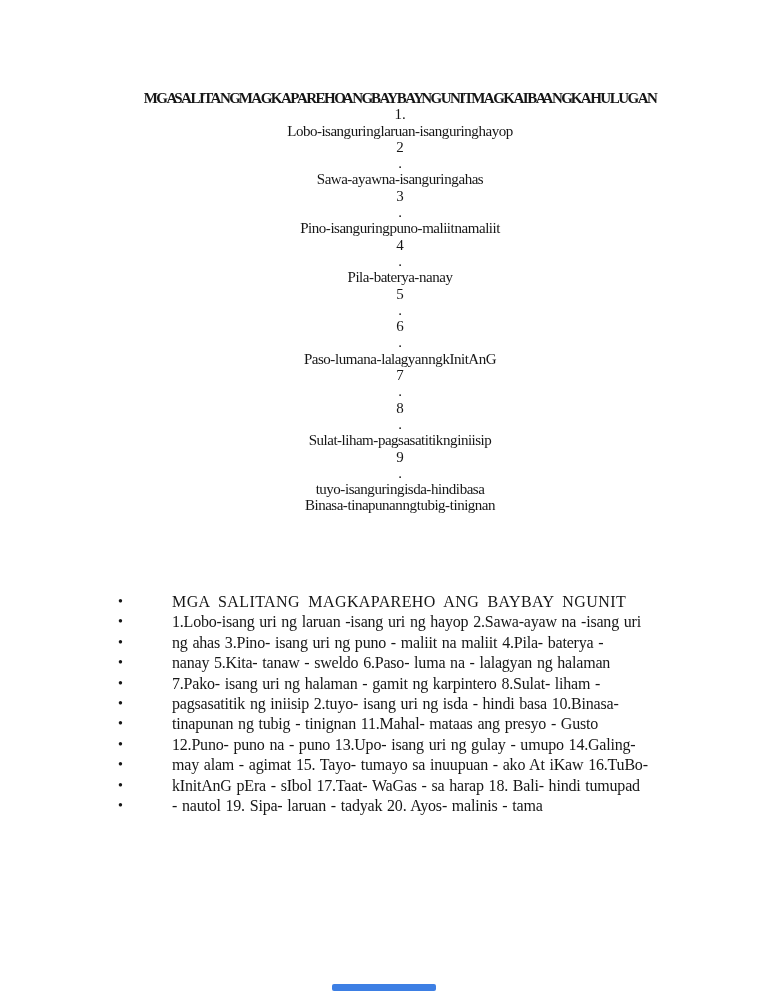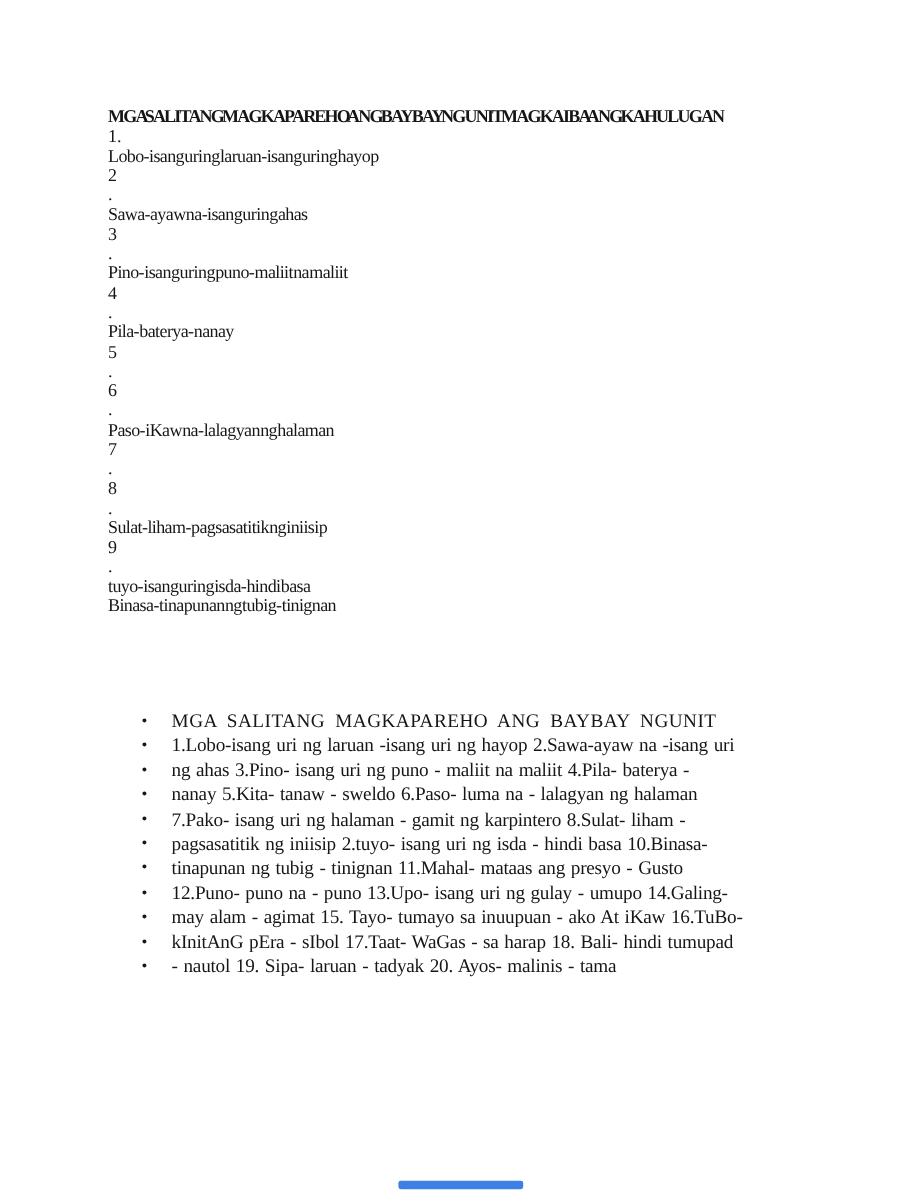--- a/index.html
+++ b/index.html
@@ -24,20 +24,21 @@
   .top-section {
     position: absolute;
     left: 90px;
     top: 90px;
     width: 620px;
   }
   .top-line {
     font-size: 15px;
     line-height: 16.3px;
     white-space: nowrap;
+    text-align: center;
   }
   .top-line.bold {
     font-weight: normal;
     letter-spacing: -0.5px;
     word-spacing: -3px;
   }
   .top-line.header {
     font-weight: bold;
     letter-spacing: -1.5px;
     word-spacing: -3px;
@@ -62,20 +63,21 @@
     word-spacing: 4px;
   }
   .bullet {
     flex: 0 0 25px;
     width: 25px;
     font-size: 14px;
     line-height: 20.4px;
   }
   .bullet-text {
     flex: 1 1 auto;
+    margin-left: 29px;
   }
   
   .progress-bar {
     position: absolute;
     left: 50%;
     bottom: 3px;
     transform: translateX(-50%);
     width: 104px;
     height: 7px;
     border-radius: 2px;
@@ -96,21 +98,21 @@
       <div class="top-line">3</div>
       <div class="top-line">.</div>
       <div class="top-line bold">Pino- isang uri ng puno- maliit na maliit</div>
       <div class="top-line">4</div>
       <div class="top-line">.</div>
       <div class="top-line bold">Pila- baterya- nanay</div>
       <div class="top-line">5</div>
       <div class="top-line">.</div>
       <div class="top-line">6</div>
       <div class="top-line">.</div>
-      <div class="top-line bold">Paso- iKaw na- lalagyan ng halaman</div>
+      <div class="top-line bold">Paso- luma na- lalagyan ng kInitAnG</div>
       <div class="top-line">7</div>
       <div class="top-line">.</div>
       <div class="top-line">8</div>
       <div class="top-line">.</div>
       <div class="top-line bold">Sulat-liham- pagsasatitik ng iniisip</div>
       <div class="top-line">9</div>
       <div class="top-line">.</div>
       <div class="top-line bold">tuyo- isang uri ng isda- hindi basa</div>
       <div class="top-line bold">Binasa- tinapunan ng tubig- tinignan</div>
     </div>

